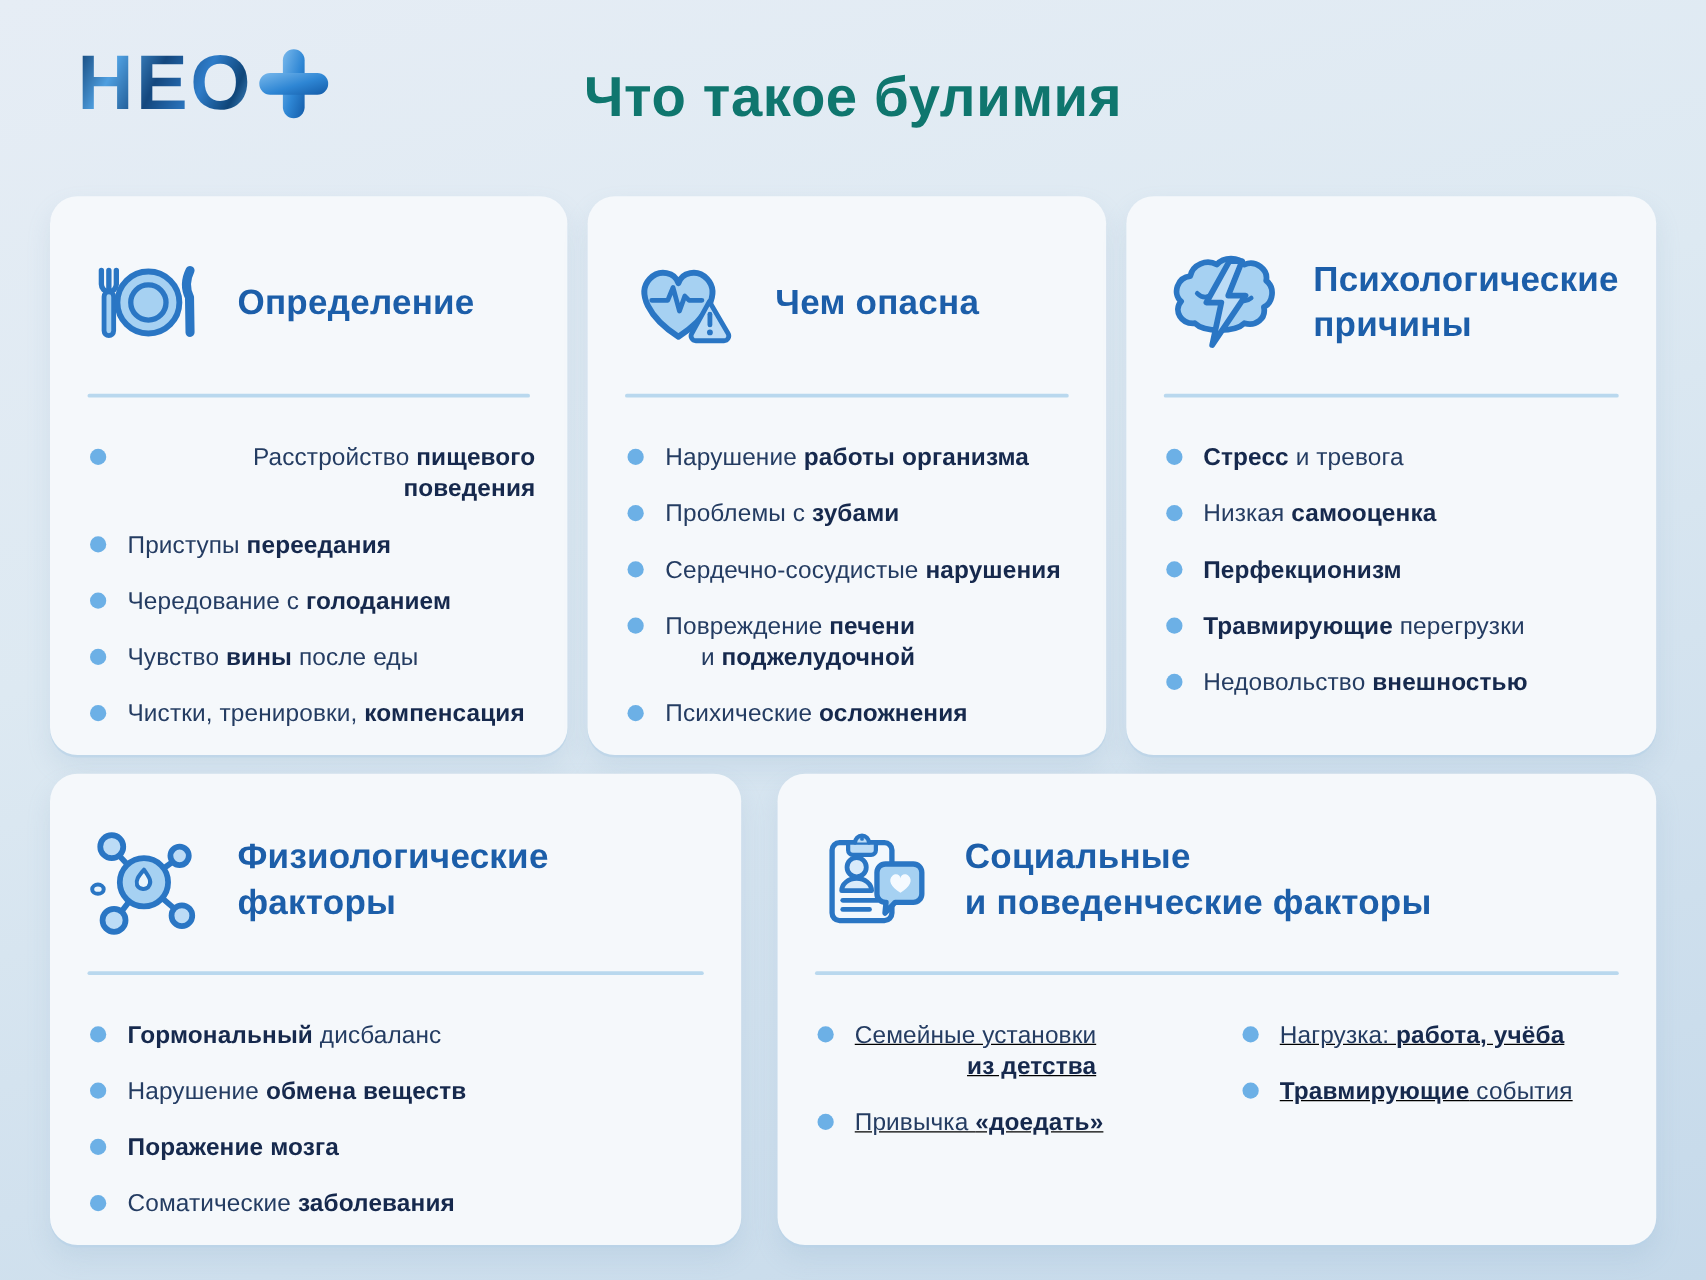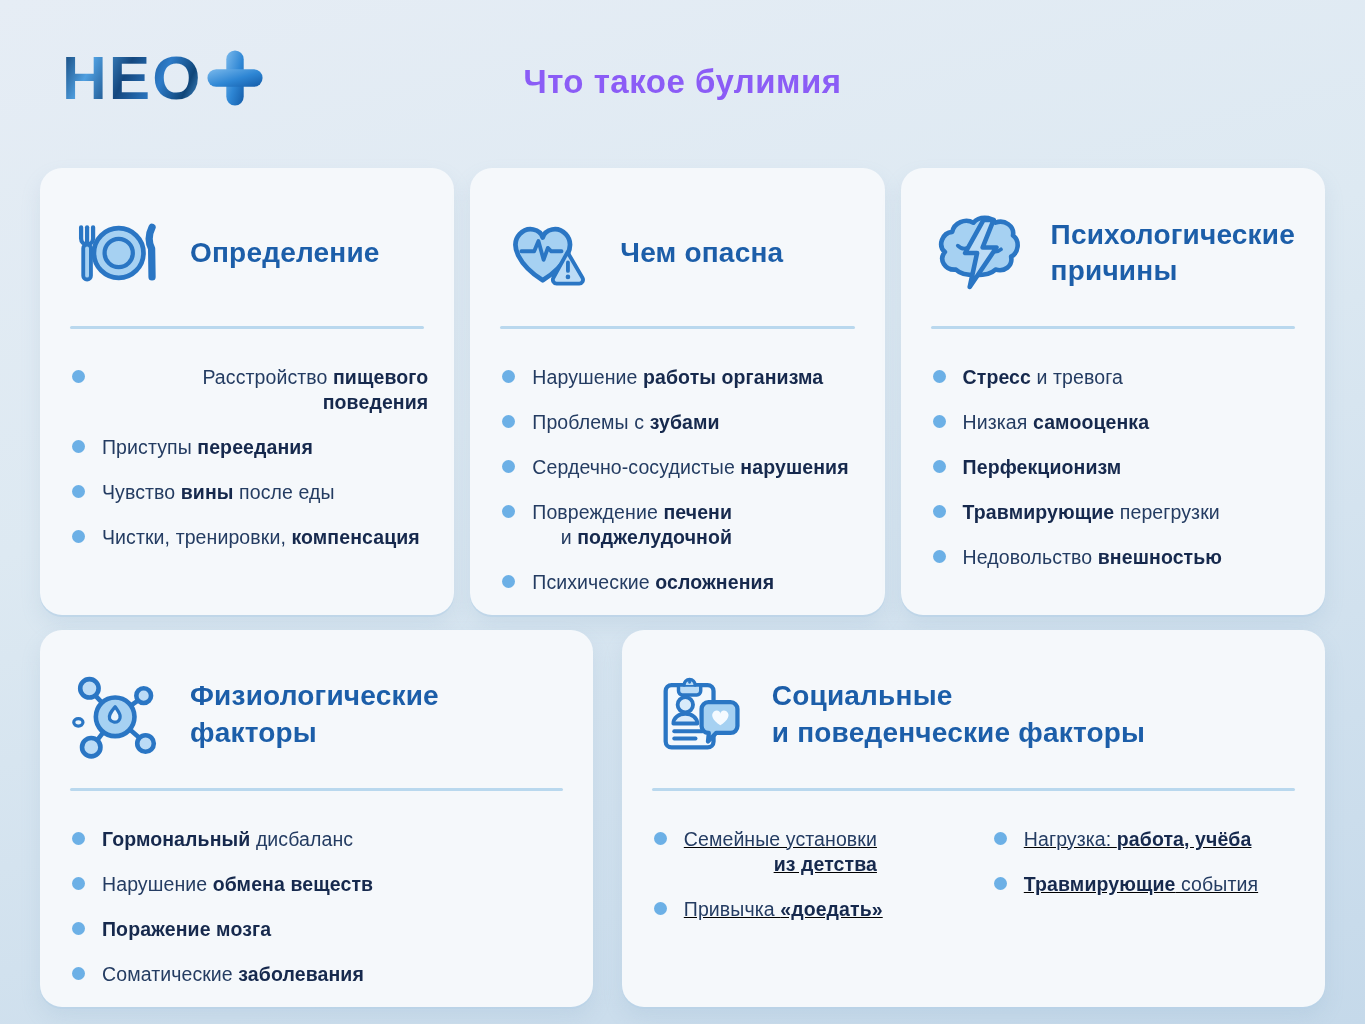--- a/index.html
+++ b/index.html
@@ -1,34 +1,34 @@
 <!DOCTYPE html>
 <html lang="ru"><head>
 <meta charset="utf-8">
 <style>
   html,body{margin:0;padding:0;}
   body{
     width:1365px;height:1024px;overflow:hidden;
     font-family:"Liberation Sans","DejaVu Sans",sans-serif;
     background:linear-gradient(165deg,#e6edf5 0%,#dde9f2 40%,#c5d9ea 100%);
   }
-  .page{position:relative;width:1365px;height:1024px;box-sizing:border-box;padding:11px 40px;}
+  .page{position:relative;width:1365px;height:1024px;box-sizing:border-box;padding:0 40px;}
   
   .header{position:relative;height:157px;}
   .logo{position:absolute;left:22px;top:36px;display:flex;align-items:center;}
   .logo-text{
     font-size:62px;font-weight:800;letter-spacing:2px;line-height:1;
     background:linear-gradient(115deg,#0d3c6e 0%,#4f9fe0 22%,#14477e 45%,#2e7cc9 68%,#0f4578 85%,#5aa7e6 100%);
     -webkit-background-clip:text;background-clip:text;color:transparent;
   }
   .logo-plus{display:inline-block;width:58px;height:58px;margin-left:4px;}
   .logo-plus svg{width:100%;height:100%;display:block;}
   .title{
     margin:0;padding-top:52px;text-align:center;
-    font-size:33px;font-weight:800;color:#8b5cf6;letter-spacing:.5px;
+    font-size:45px;font-weight:800;color:#0f766e;letter-spacing:.5px;
   }
   
   .grid-top{display:grid;grid-template-columns:repeat(3,1fr);gap:16px;}
   .grid-bottom{display:grid;grid-template-columns:555fr 706fr;gap:29px;margin-top:15px;}
   .card{
     background:#f5f8fb;border-radius:22px;box-sizing:border-box;
     box-shadow:0 2px 0 rgba(185,210,232,.65),0 10px 20px rgba(125,160,195,.16);
   }
   .grid-top .card{min-height:420px;}
   .grid-bottom .card{min-height:373px;}
@@ -101,20 +101,24 @@
             <li>
               <span class="dot"></span>
               <span class="li-text"><span>Расстройство </span><b>пищевого поведения</b></span>
             </li>
             <li>
               <span class="dot"></span>
               <span class="li-text"><span>Приступы </span><b>переедания</b></span>
             </li>
             <li>
               <span class="dot"></span>
+              <span class="li-text"><span>Чередование с </span><b>голоданием</b></span>
+            </li>
+            <li>
+              <span class="dot"></span>
               <span class="li-text"><span>Чувство </span><b>вины</b><span> после еды</span></span>
             </li>
             <li>
               <span class="dot"></span>
               <span class="li-text"><span>Чистки, тренировки, </span><b>компенсация</b></span>
             </li>
           </ul>
       </section>
 
       <section class="card">

